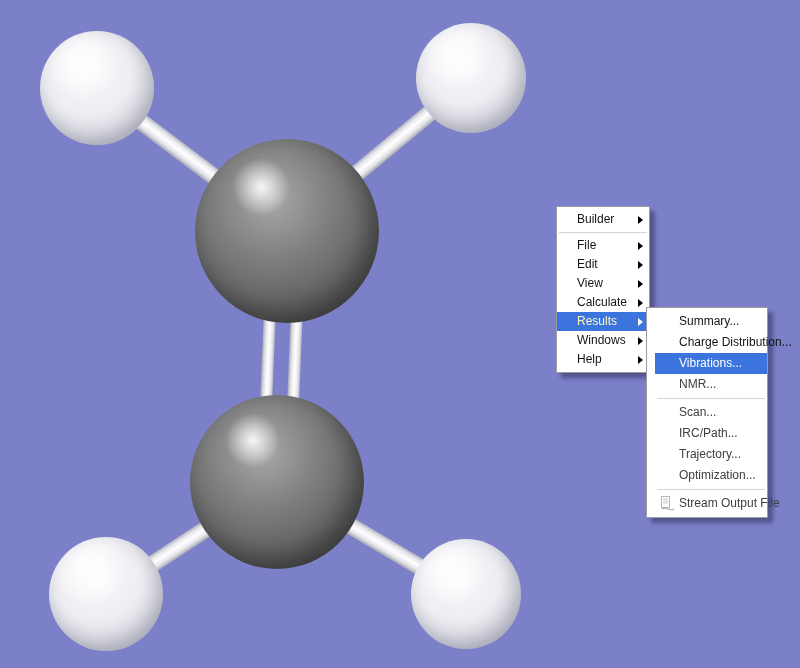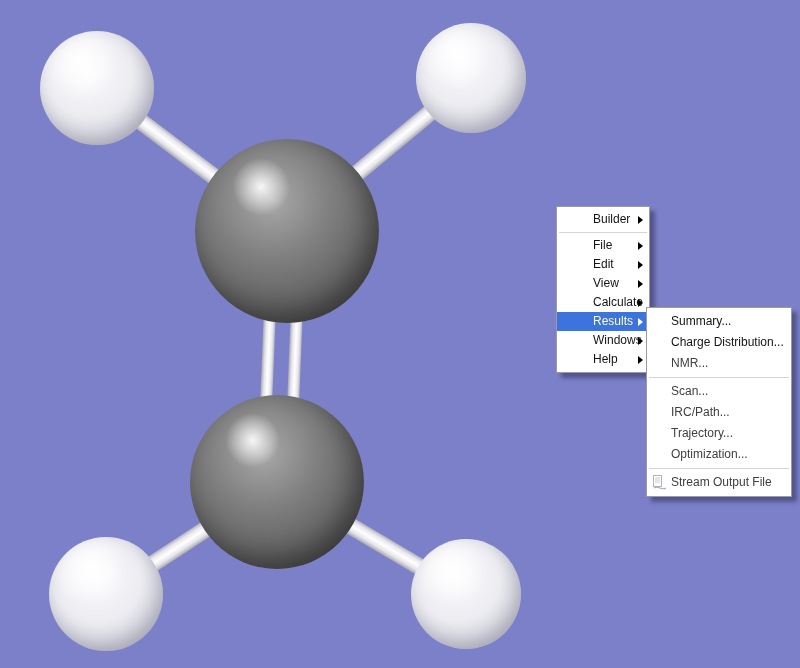--- a/index.html
+++ b/index.html
@@ -26,21 +26,21 @@
     transform-origin:0 50%;
   }
   .bond.thin{height:12px;}
 
   
   .menu{
     position:absolute;z-index:10;background:#ffffff;border:1px solid #9a9aa0;
     box-shadow:5px 5px 4px rgba(30,30,70,0.45);
     font-size:12px;color:#141414;padding:3px 0;box-sizing:border-box;
   }
-  .menu-item{position:relative;height:19px;line-height:19px;padding-left:36px;cursor:default;white-space:nowrap;}
+  .menu-item{position:relative;height:19px;line-height:19px;padding-left:20px;cursor:default;white-space:nowrap;}
   .menu-item .mi-arrow{
     position:absolute;right:6px;top:50%;margin-top:-4px;width:0;height:0;
     border-top:4px solid transparent;border-bottom:4px solid transparent;border-left:5px solid #000;
   }
   .menu-item.highlight{background:#3b74dd;color:#fef9c3;}
   .menu-item.highlight .mi-arrow{border-left-color:#ffffff;}
   .menu-sep{height:1px;background:#d4d4d8;margin:3px 2px;}
 
   
   .sub-item{position:relative;height:21px;line-height:21px;padding-left:24px;cursor:default;white-space:nowrap;}
@@ -97,26 +97,29 @@
     <div class="menu-item">
       <span>Windows</span>
       <span class="mi-arrow"></span>
     </div>
     <div class="menu-item">
       <span>Help</span>
       <span class="mi-arrow"></span>
     </div>
   </div>
 
-  <div class="menu" style="left:646px;top:307px;width:146px;">
+  <div class="menu" style="left:646px;top:307px;width:122px;padding-left:8px;">
     <div class="sub-item">
       <span>Summary...</span>
     </div>
     <div class="sub-item">
       <span>Charge Distribution...</span>
+    </div>
+    <div class="sub-item highlight">
+      <span>Vibrations...</span>
     </div>
     <div class="sub-item disabled">
       <span>NMR...</span>
     </div>
     <div class="menu-sep"></div>
     <div class="sub-item disabled">
       <span>Scan...</span>
     </div>
     <div class="sub-item disabled">
       <span>IRC/Path...</span>

